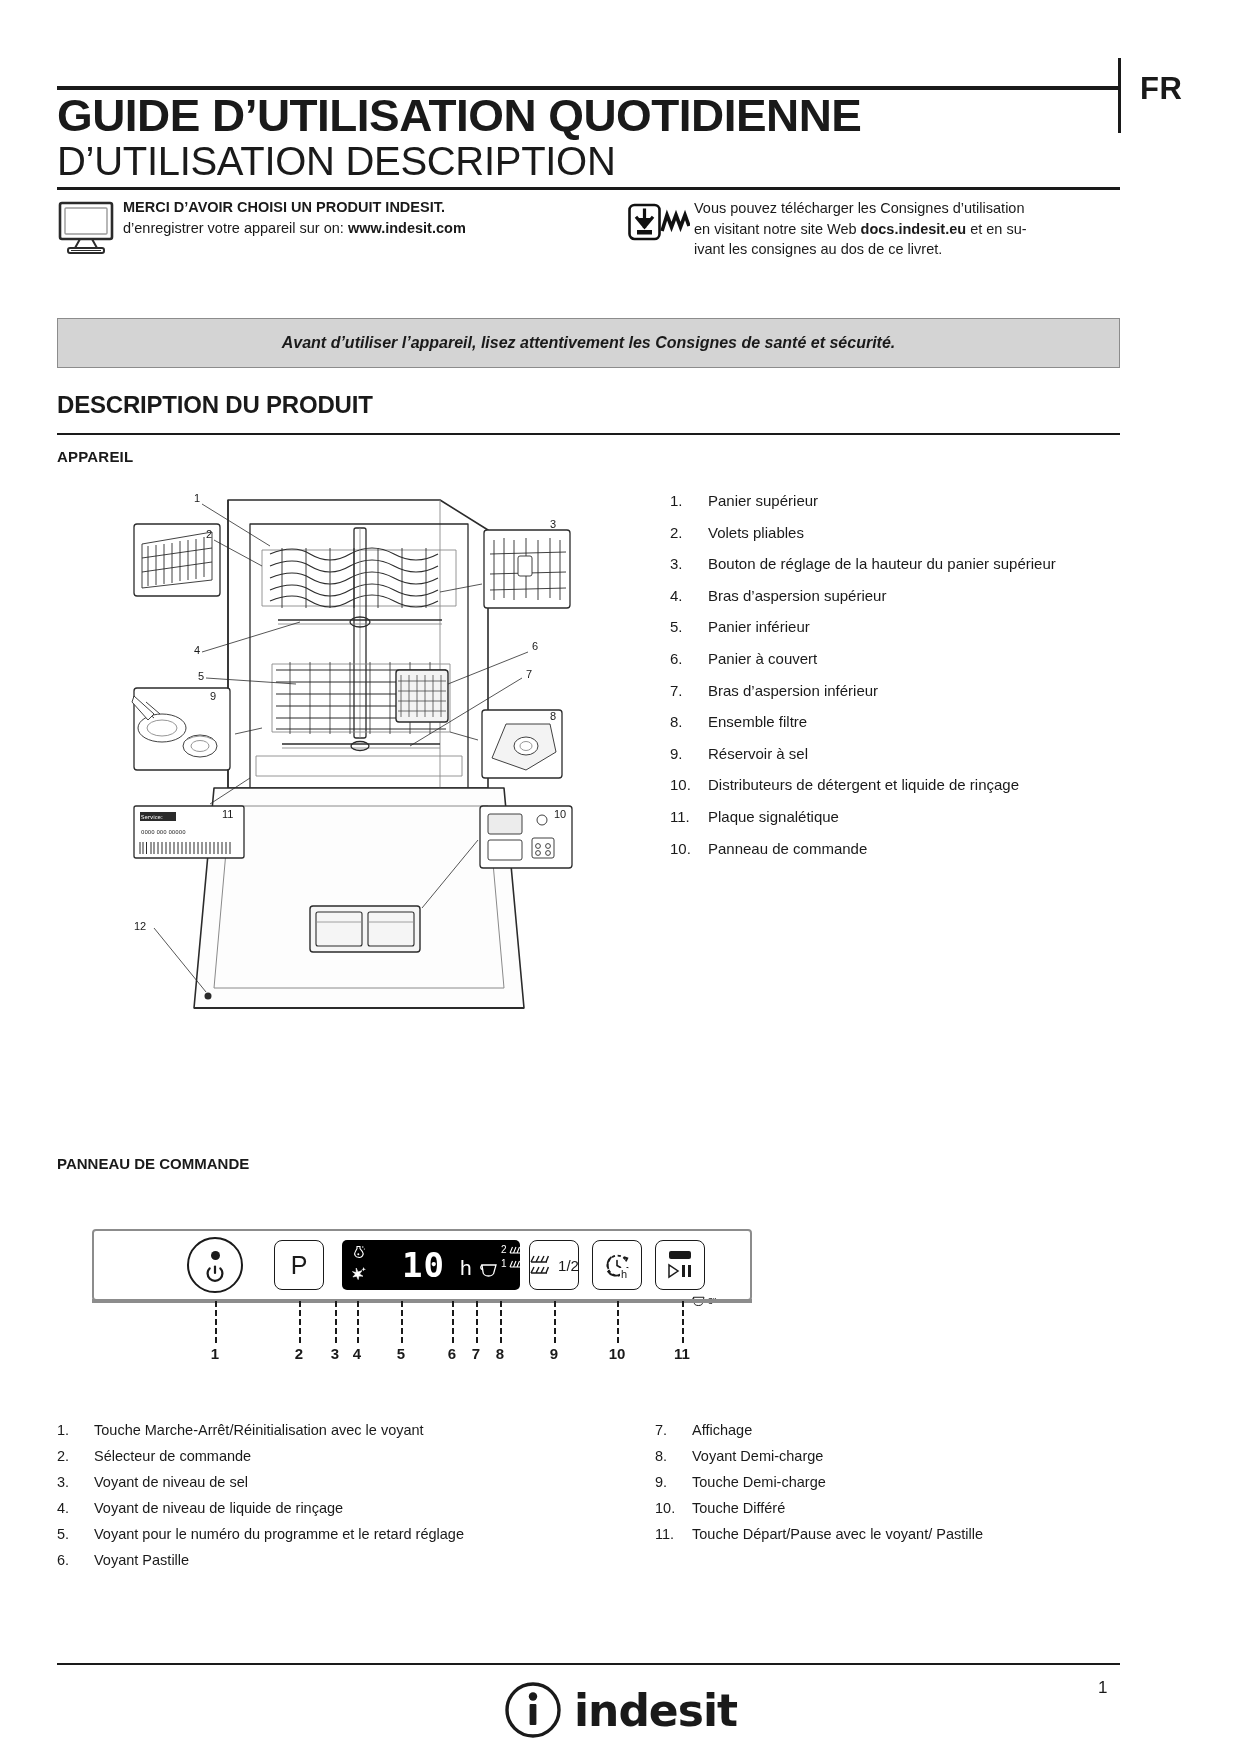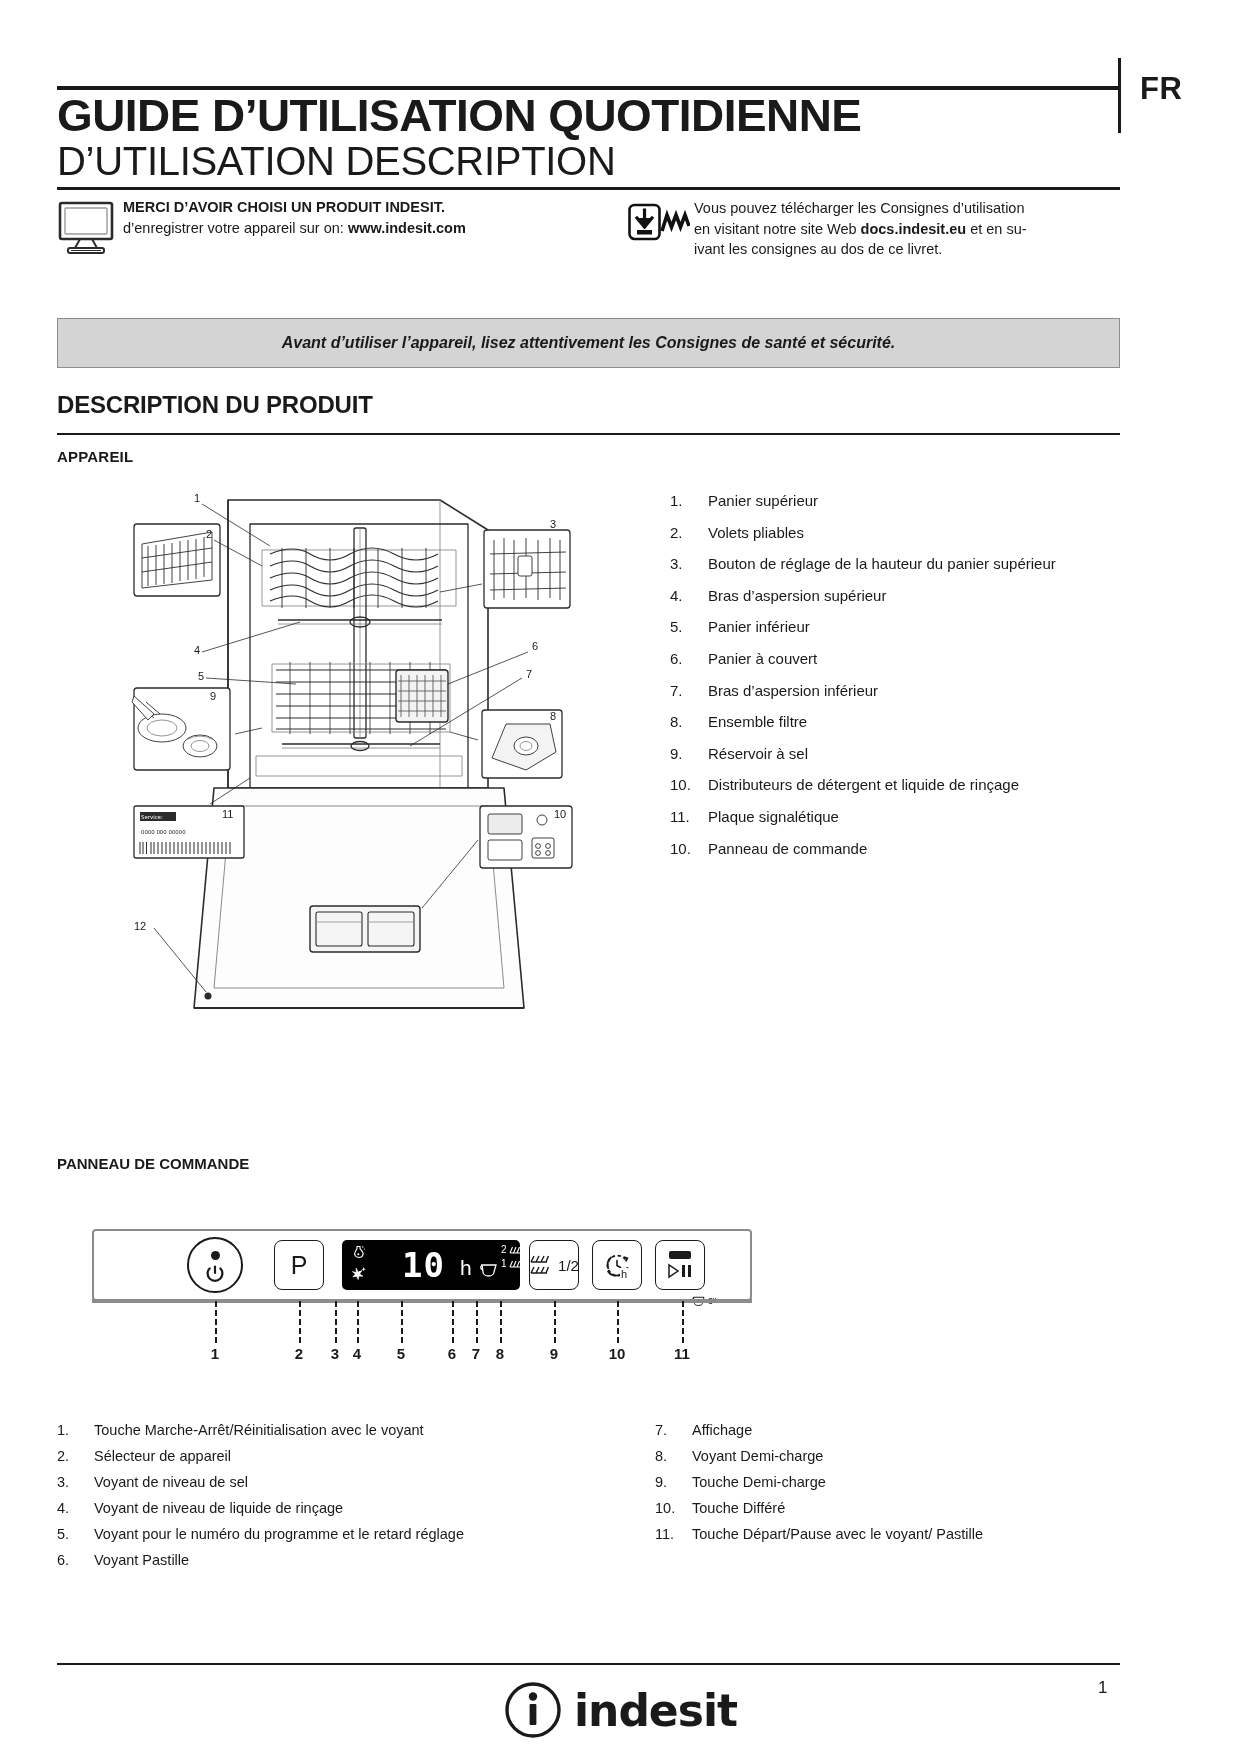--- a/index.html
+++ b/index.html
@@ -573,21 +573,21 @@
   </div>
 
   <div class="legend">
     <div class="leg-col l">
       <div class="leg-item">
           <span class="leg-num">1.</span>
           <span class="leg-txt">Touche Marche-Arrêt/Réinitialisation avec le voyant</span>
         </div>
       <div class="leg-item">
           <span class="leg-num">2.</span>
-          <span class="leg-txt">Sélecteur de appareil</span>
+          <span class="leg-txt">Sélecteur de commande</span>
         </div>
       <div class="leg-item">
           <span class="leg-num">3.</span>
           <span class="leg-txt">Voyant de niveau de sel</span>
         </div>
       <div class="leg-item">
           <span class="leg-num">4.</span>
           <span class="leg-txt">Voyant de niveau de liquide de rinçage</span>
         </div>
       <div class="leg-item">

